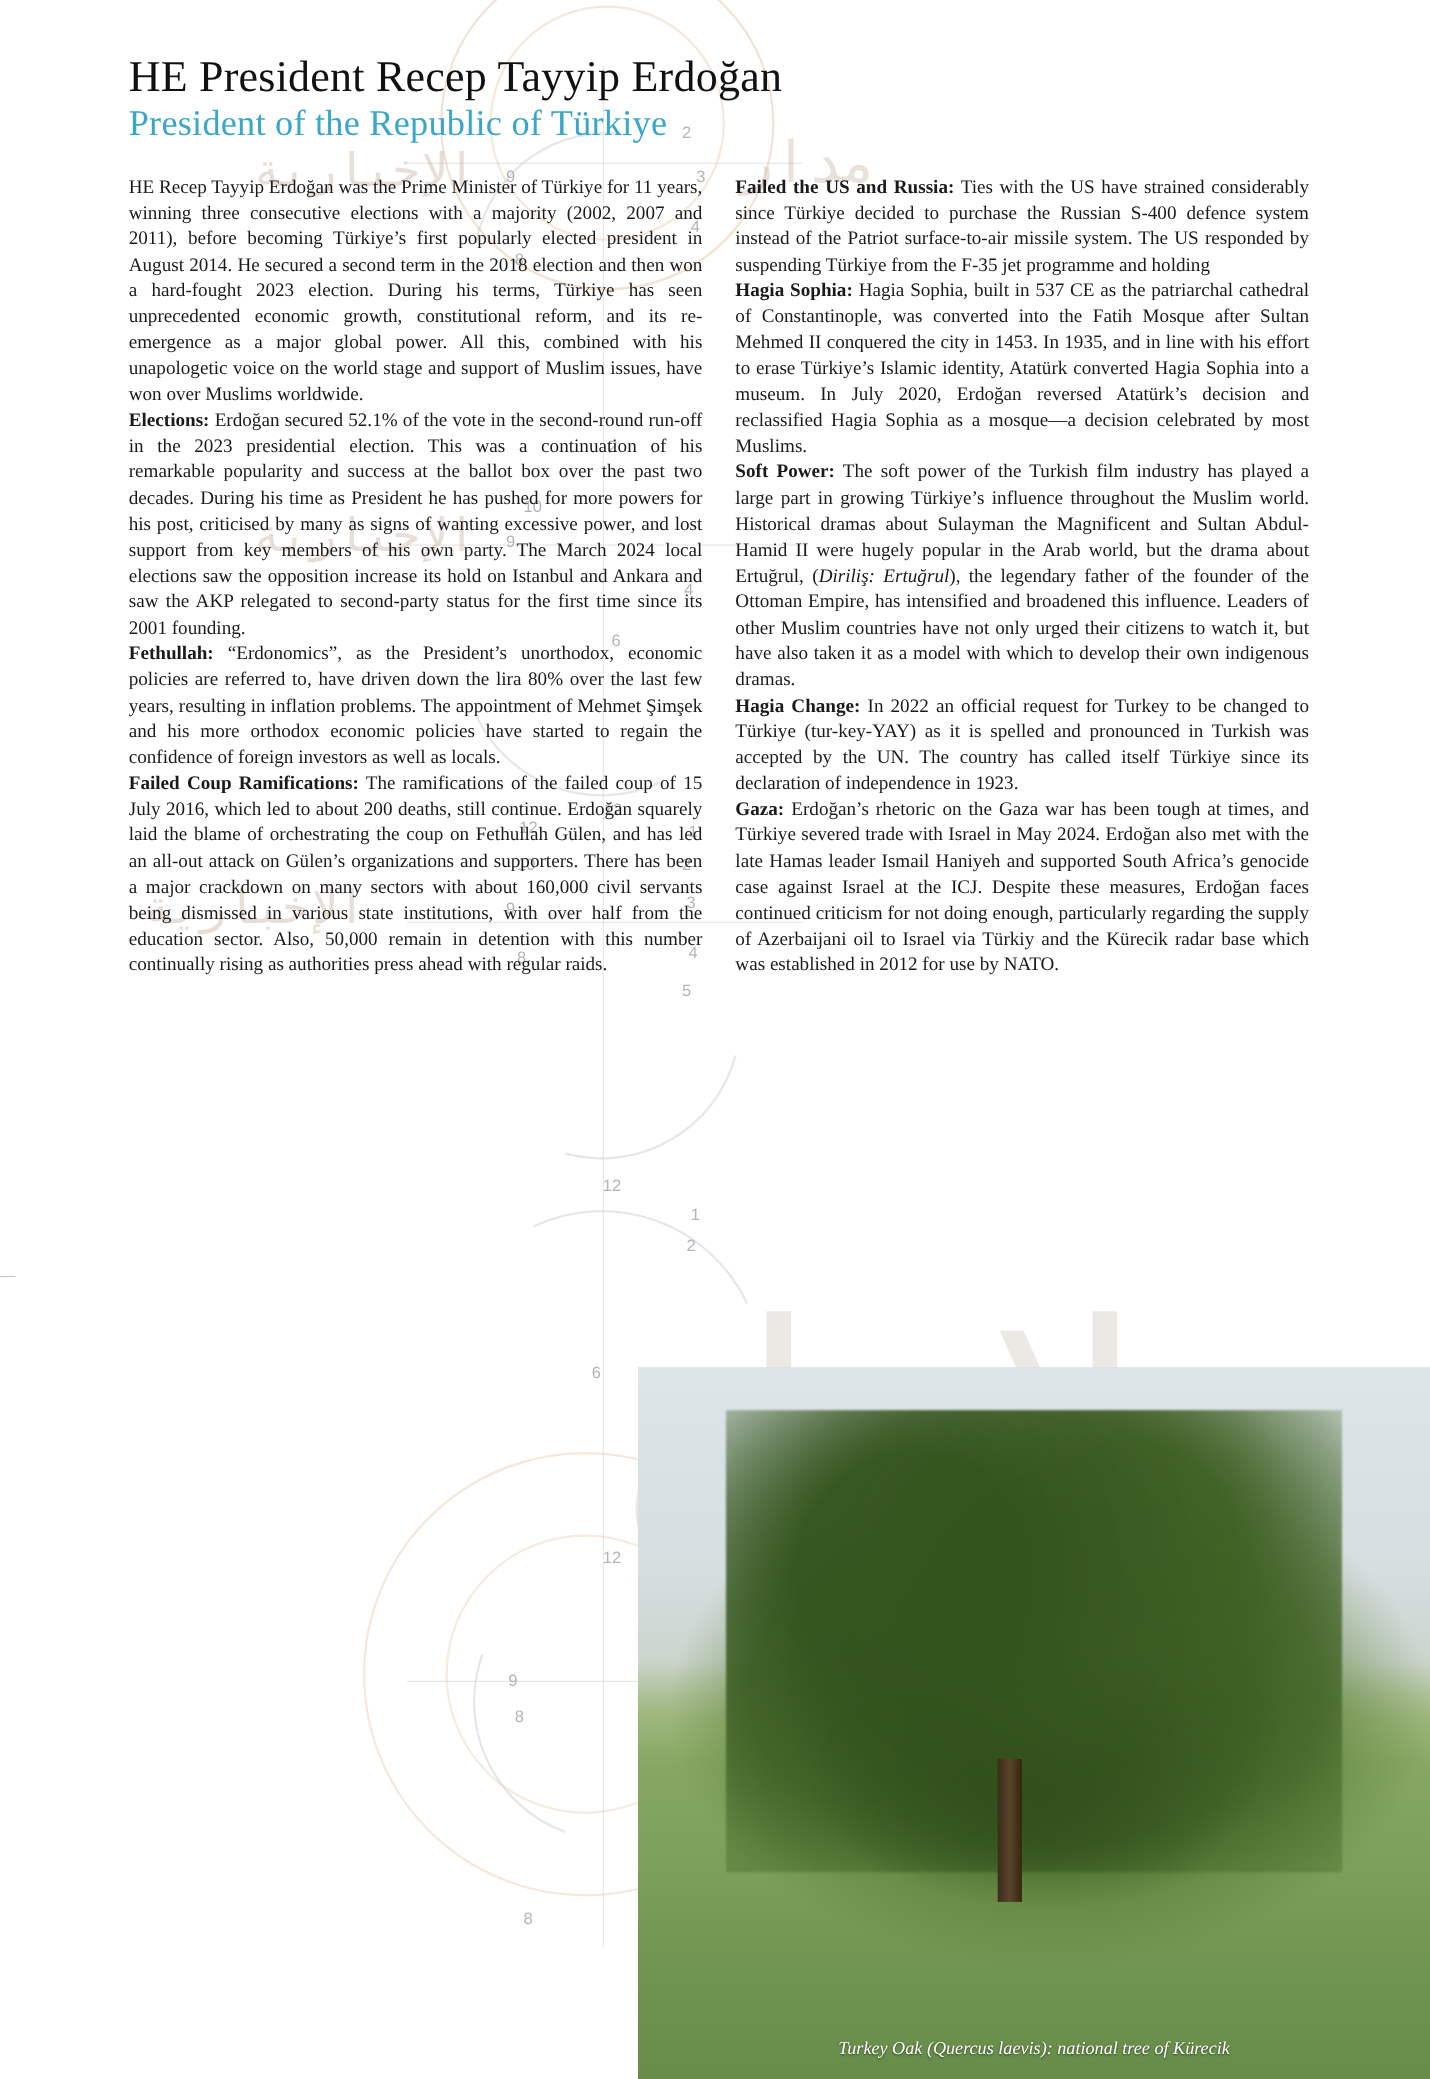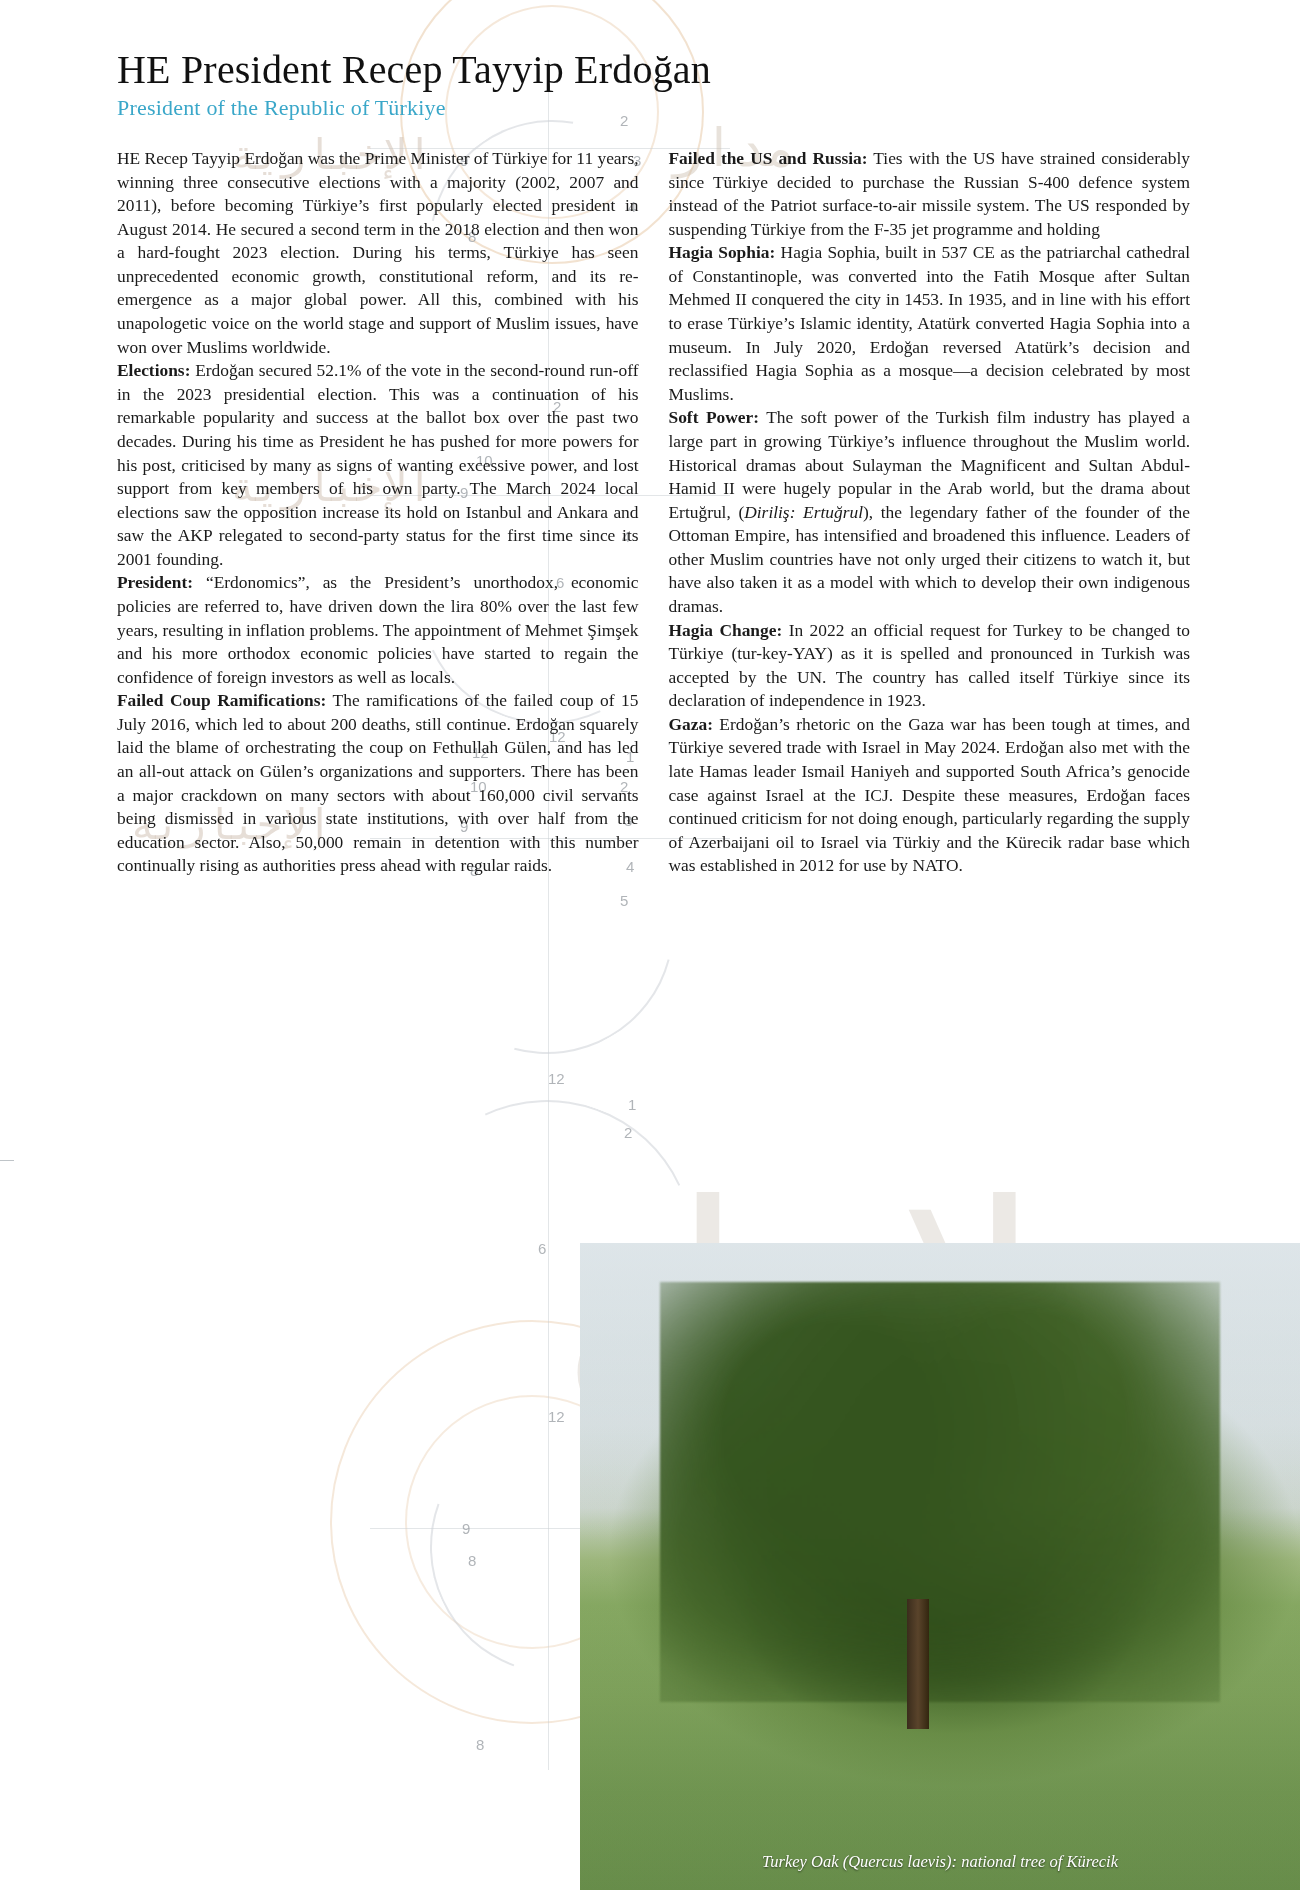--- a/index.html
+++ b/index.html
@@ -74,21 +74,21 @@
     font-family: Liberation Serif, serif;
   }
   h1.doc-title {
     font-size: 40px;
     font-weight: 400;
     margin: 0 0 2px 0;
     letter-spacing: 0.2px;
     color: #111;
   }
   h2.doc-subtitle {
-    font-size: 22px;
+    font-size: 33px;
     font-weight: 400;
     margin: 0 0 26px 0;
     color: #3aa7c9;
     letter-spacing: 0.2px;
   }
   .columns {
     position: relative;
     column-count: 2;
     column-gap: 30px;
     font-size: 17.4px;
@@ -240,21 +240,21 @@
 <div class="left-tick"></div>
 
 <div class="page">
 
   <h1 class="doc-title">HE President Recep Tayyip Erdoğan</h1>
   <h2 class="doc-subtitle">President of the Republic of Türkiye</h2>
 
   <div class="columns">
     <p><span>HE Recep Tayyip Erdoğan was the Prime Minister of Türkiye for 11 years, winning three consecutive elections with a majority (2002, 2007 and 2011), before becoming Türkiye’s first popularly elected president in August 2014. He secured a second term in the 2018 election and then won a hard-fought 2023 election. During his terms, Türkiye has seen unprecedented economic growth, constitutional reform, and its re-emergence as a major global power. All this, combined with his unapologetic voice on the world stage and support of Muslim issues, have won over Muslims worldwide.</span></p>
     <p><span class="lead-label">Elections:</span><span> Erdoğan secured 52.1% of the vote in the second-round run-off in the 2023 presidential election. This was a continuation of his remarkable popularity and success at the ballot box over the past two decades. During his time as President he has pushed for more powers for his post, criticised by many as signs of wanting excessive power, and lost support from key members of his own party. The March 2024 local elections saw the opposition increase its hold on Istanbul and Ankara and saw the AKP relegated to second-party status for the first time since its 2001 founding.</span></p>
-    <p><span class="lead-label">President:</span><span> “Erdonomics”, as the President’s unorthodox, economic policies are referred to, have driven down the lira 80% over the last few years, resulting in inflation problems. The appointment of Mehmet Şimşek and his more orthodox economic policies have started to regain the confidence of foreign investors as well as locals.</span></p>
+    <p><span class="lead-label">Fethullah:</span><span> “Erdonomics”, as the President’s unorthodox, economic policies are referred to, have driven down the lira 80% over the last few years, resulting in inflation problems. The appointment of Mehmet Şimşek and his more orthodox economic policies have started to regain the confidence of foreign investors as well as locals.</span></p>
     <p><span class="lead-label"> Failed Coup Ramifications:</span><span> The ramifications of the  failed coup of 15 July 2016, which led to about 200 deaths, still continue. Erdoğan squarely laid the blame of orchestrating the coup on Fethullah Gülen, and has led an all-out attack on Gülen’s organizations and supporters. There has been a major crackdown on many sectors with about 160,000 civil servants being dismissed in various state institutions, with over half from the education sector. Also, 50,000 remain in detention with this number continually rising as authorities press ahead with regular raids.</span></p>
     <p><span class="lead-label">Failed the US and Russia:</span><span> Ties with the US have strained considerably since Türkiye decided to purchase the Russian S-400 defence system instead of the Patriot surface-to-air missile system. The US responded by suspending Türkiye from the F-35 jet programme and holding</span></p>
 
     <p><span class="lead-label">Hagia Sophia:</span><span> Hagia Sophia, built in 537 CE as the patriarchal cathedral of Constantinople, was converted into the Fatih Mosque after Sultan Mehmed II conquered the city in 1453. In 1935, and in line with his effort to erase Türkiye’s Islamic identity, Atatürk converted Hagia Sophia into a museum. In July 2020, Erdoğan reversed Atatürk’s decision and reclassified Hagia Sophia as a mosque—a decision celebrated by most Muslims.</span></p>
     <p><span class="lead-label"> Soft Power:</span><span> The soft power of the Turkish film industry has played a large part in growing Türkiye’s influence throughout the Muslim world. Historical dramas about Sulayman the Magnificent and Sultan Abdul-Hamid II were hugely popular in the Arab world, but the drama about Ertuğrul, (</span><span class="it">Diriliş: Ertuğrul</span><span>), the legendary father of the founder of the Ottoman Empire, has intensified and broadened this influence. Leaders of other Muslim countries have not only urged their citizens to watch it, but have also taken it as a model with which to develop their own indigenous dramas.</span></p>
     <p><span class="lead-label"> Hagia Change:</span><span> In 2022 an official request for Turkey to be changed to Türkiye (tur-key-YAY) as it is spelled and pronounced in Turkish was accepted by the UN. The country has called itself Türkiye since its declaration of independence in 1923.</span></p>
     <p><span class="lead-label">Gaza:</span><span> Erdoğan’s rhetoric on the Gaza war has been tough at times, and Türkiye severed trade with Israel in May 2024. Erdoğan also met with the late Hamas leader Ismail Haniyeh and supported South Africa’s genocide case against Israel at the ICJ. Despite these measures, Erdoğan faces continued criticism for not doing enough, particularly regarding the supply of Azerbaijani oil to Israel via Türkiy and the Kürecik radar base which was established in 2012 for use by NATO.</span></p>
   </div>
 </div>
 

